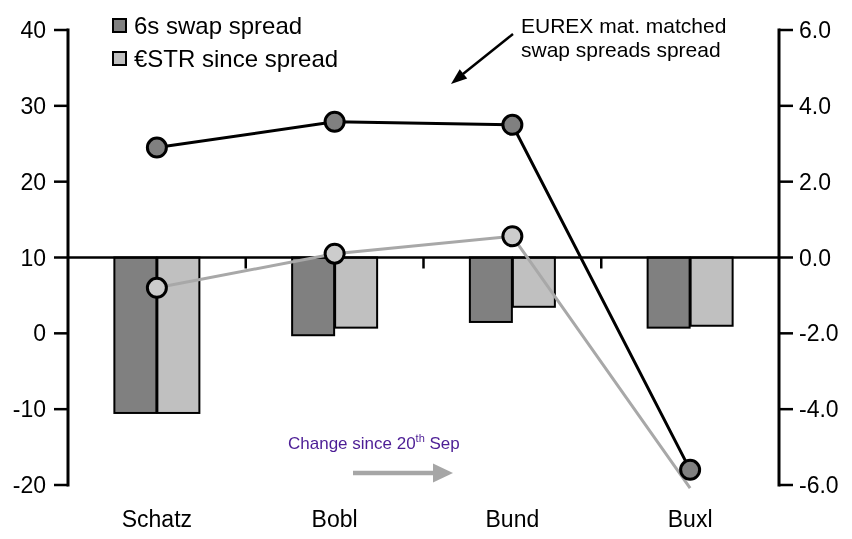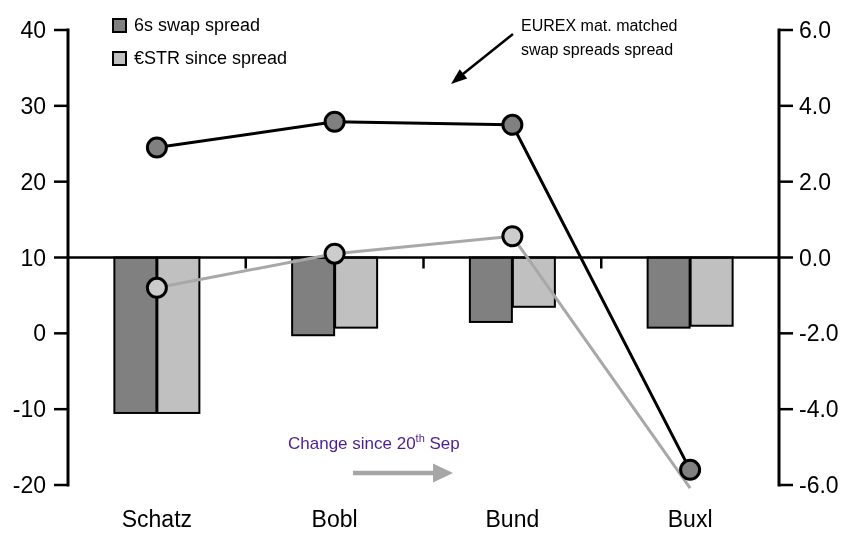--- a/index.html
+++ b/index.html
@@ -5,22 +5,22 @@
   html,body{margin:0;padding:0;}
   body{width:852px;height:539px;background:#ffffff;overflow:hidden;
        font-family:"Liberation Sans",sans-serif;}
   #stage{position:absolute;left:0;top:0;width:852px;height:539px;}
   #chart-svg{position:absolute;left:0;top:0;}
   #chart-svg text{font-family:"Liberation Sans",sans-serif;fill:#000;}
   #chart-svg text.ax{font-size:23px;}
   .legend{position:absolute;left:112px;top:17px;}
   .legend-row{display:flex;align-items:center;height:17px;margin-bottom:16px;}
   .swatch{width:11px;height:11px;border:2px solid #000;margin-right:7px;flex:none;}
-  .legend-label{font-size:18px;color:#000;white-space:nowrap;}
-  .eurex-note{position:absolute;left:521px;top:14px;font-size:16px;line-height:24px;color:#000;white-space:nowrap;}
+  .legend-label{font-size:24px;color:#000;white-space:nowrap;}
+  .eurex-note{position:absolute;left:521px;top:14px;font-size:21px;line-height:24px;color:#000;white-space:nowrap;}
   .change-note{position:absolute;left:288px;top:434px;font-size:17px;color:#4c1d95;white-space:nowrap;}
   .change-note sup{font-size:11px;line-height:0;}
 </style>
 </head>
 <body>
 
 <div id="stage">
   <svg id="chart-svg" width="852" height="539" viewBox="0 0 852 539">
       <rect x="114.375" y="257.5" width="42" height="155.45833333333331" fill="#808080" stroke="#000" stroke-width="2"></rect>
       <rect x="292.125" y="257.5" width="42" height="77.72916666666663" fill="#808080" stroke="#000" stroke-width="2"></rect>

